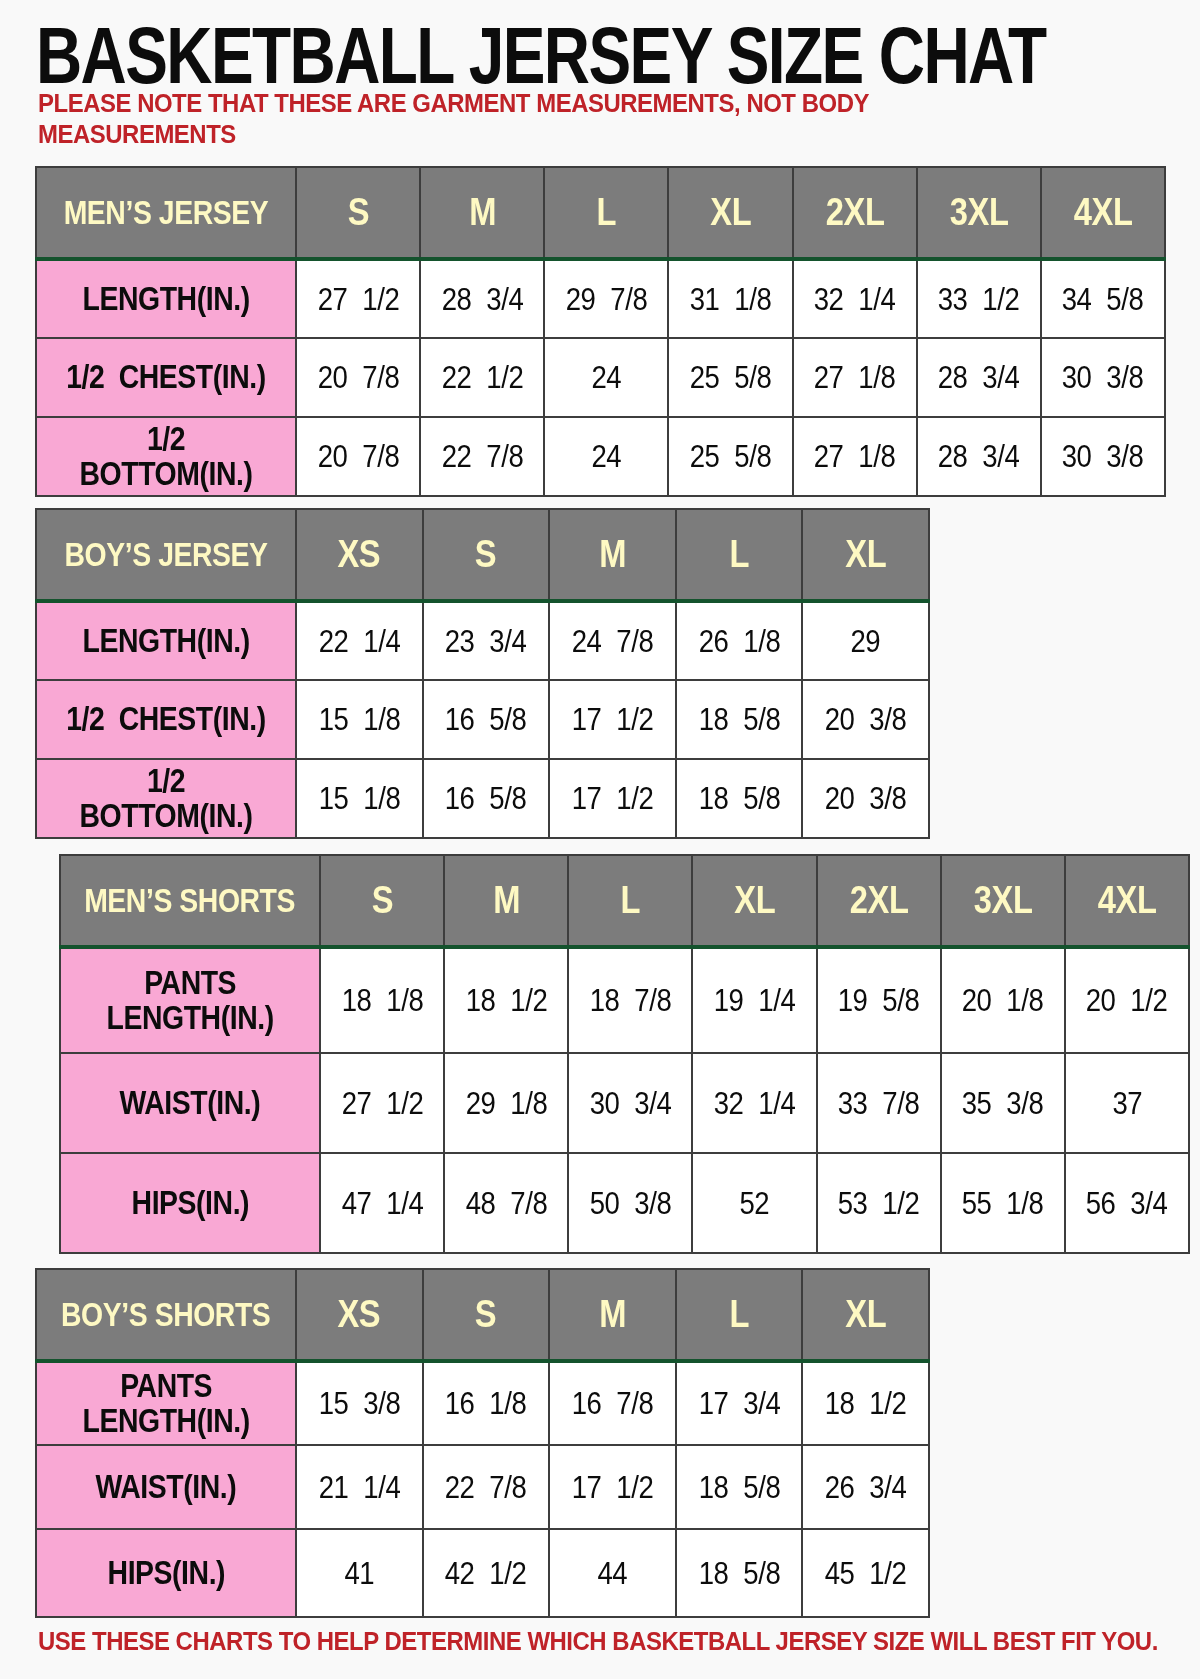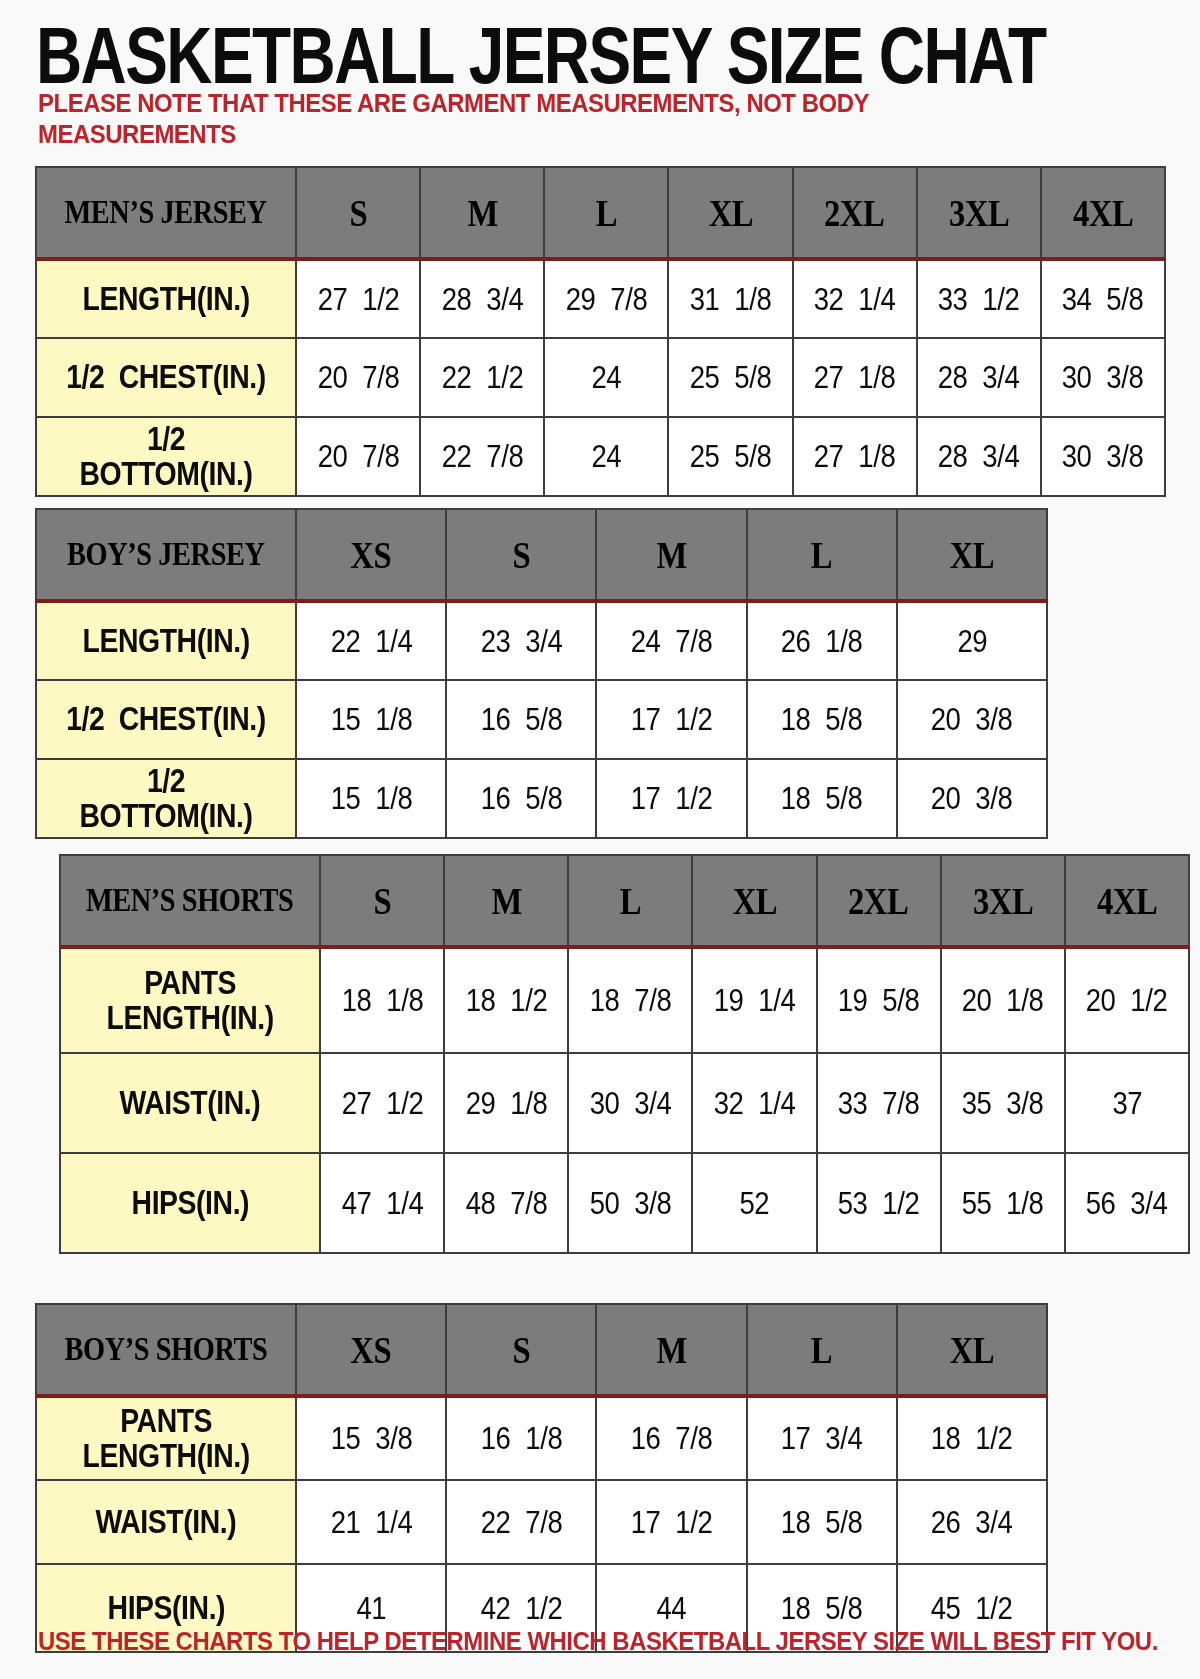--- a/index.html
+++ b/index.html
@@ -25,48 +25,47 @@
     position:absolute;left:38px;top:1626px;margin:0;
     font-size:26px;font-weight:bold;letter-spacing:-0.5px;white-space:nowrap;
     color:#bf2228;transform:scaleX(0.92);transform-origin:left top;
   }
   
   table.tbl{
     position:absolute;left:35px;border-collapse:collapse;table-layout:fixed;
     background:#ffffff;
   }
   .tbl0,.tbl2{width:1131px;}
-  .tbl1,.tbl3{width:1013px;}
-  .tbl0{top:166px;} .tbl1{top:508px;} .tbl2{top:854px;margin-left:24px;} .tbl3{top:1268px;margin-top:35px;}
+  .tbl1,.tbl3{width:895px;}
+  .tbl0{top:166px;} .tbl1{top:508px;} .tbl2{top:854px;margin-left:24px;} .tbl3{top:1268px;}
   col.labelcol{width:260px;}
   .tbl th,.tbl td{
     border:2px solid #3d3d3d;text-align:center;vertical-align:middle;
     padding:0;overflow:hidden;
   }
   .tbl thead th{
-    background:#7c7c7c;color:#000000;border-bottom:4px solid #7f1d1d;
+    background:#7c7c7c;color:#fef9c3;border-bottom:4px solid #14532d;
     font-weight:bold;
-    font-family:Liberation Serif, serif;
   }
   .tbl thead tr{height:92px;}
   .tbl0 tbody tr,.tbl1 tbody tr{height:79px;}
   .tbl2 tbody tr:nth-child(1){height:106px;}
   .tbl2 tbody tr:nth-child(2),.tbl2 tbody tr:nth-child(3){height:100px;}
   .tbl3 tbody tr:nth-child(1),.tbl3 tbody tr:nth-child(2){height:84px;}
   .tbl3 tbody tr:nth-child(3){height:88px;}
   
   .cx{display:inline-block;transform:scaleX(0.86);transform-origin:center center;
       white-space:nowrap;letter-spacing:-0.5px;}
   .pre{white-space:pre-line;line-height:1.05;}
   th.title-cell .cx{font-size:33px;font-weight:bold;}
   th.size-cell .cx{font-size:38px;}
   th.row-label .cx{font-size:33px;font-weight:bold;word-spacing:8px;color:#0c0c0c;}
   td.val{background:#ffffff;}
   td.val .cx{font-size:32px;word-spacing:9px;color:#0c0c0c;}
-  tbody th.row-label{background:#fef9c3;}
+  tbody th.row-label{background:#f9a8d4;}
 </style>
 </head>
 <body>
 
 <h1 id="page-title">BASKETBALL JERSEY SIZE CHAT</h1>
 <p id="note">PLEASE NOTE THAT THESE ARE GARMENT MEASUREMENTS, NOT BODY
 MEASUREMENTS</p>
 
 <main id="tables">
     <table class="tbl tbl0">

